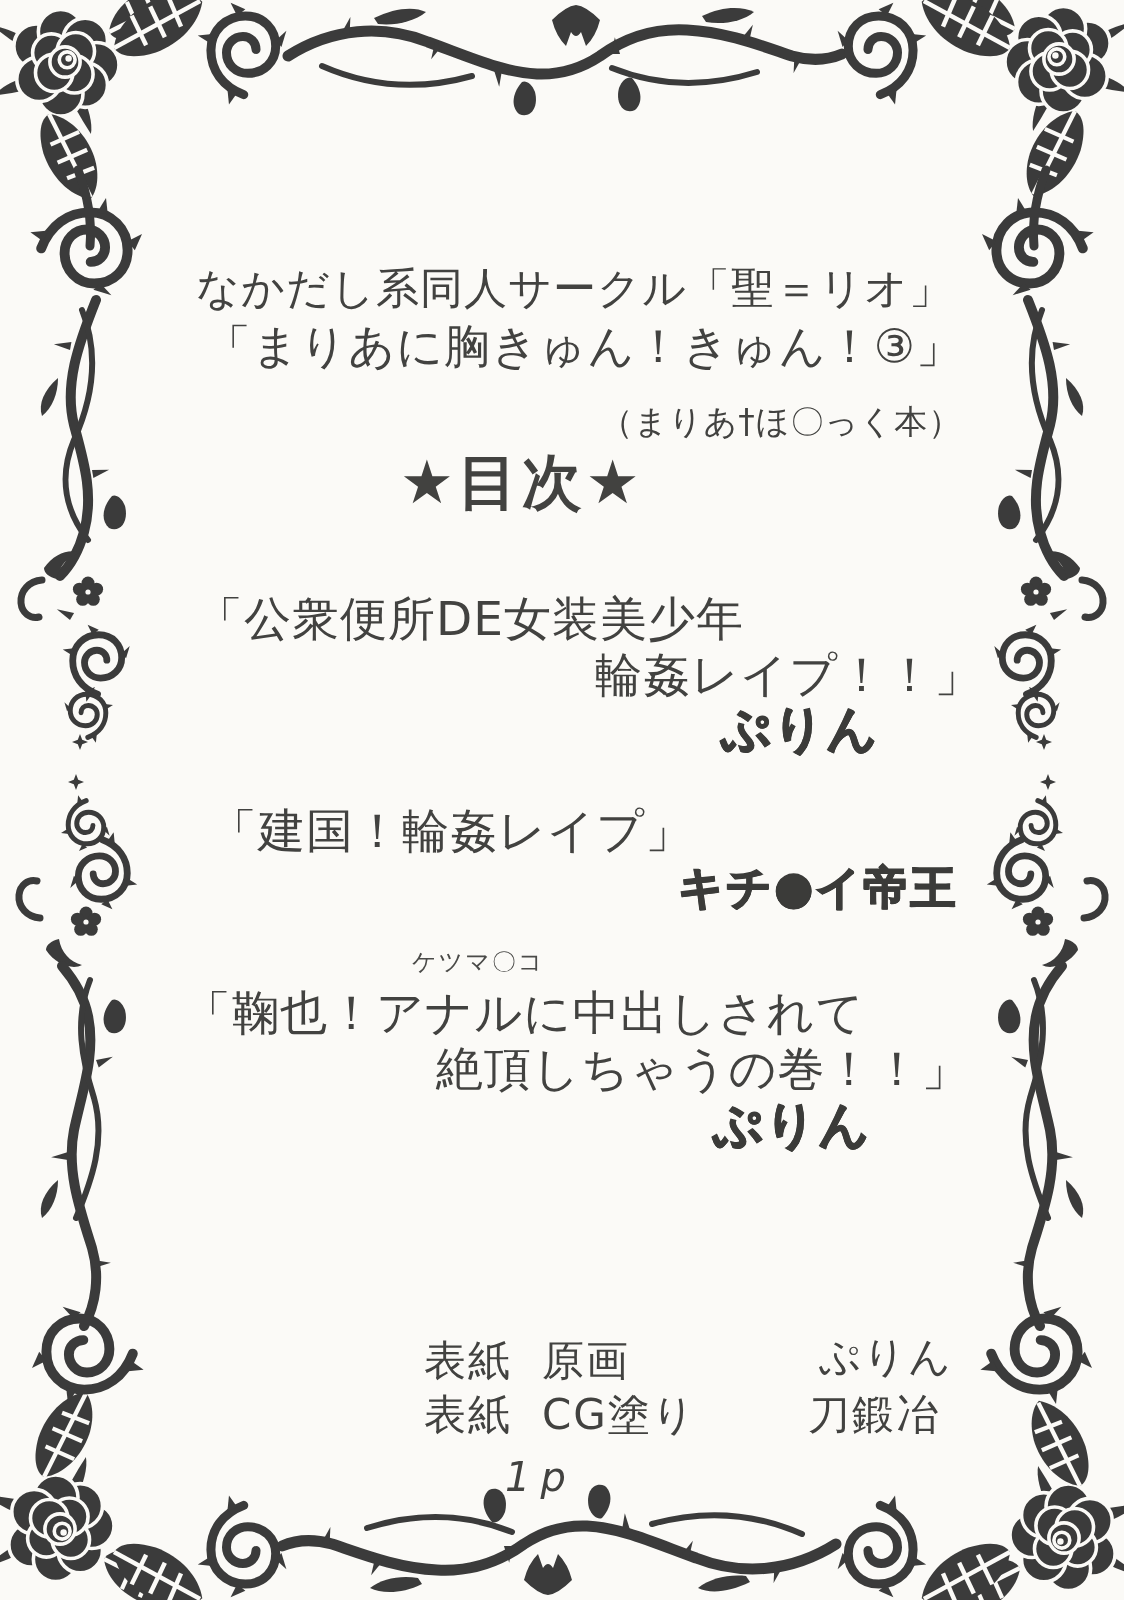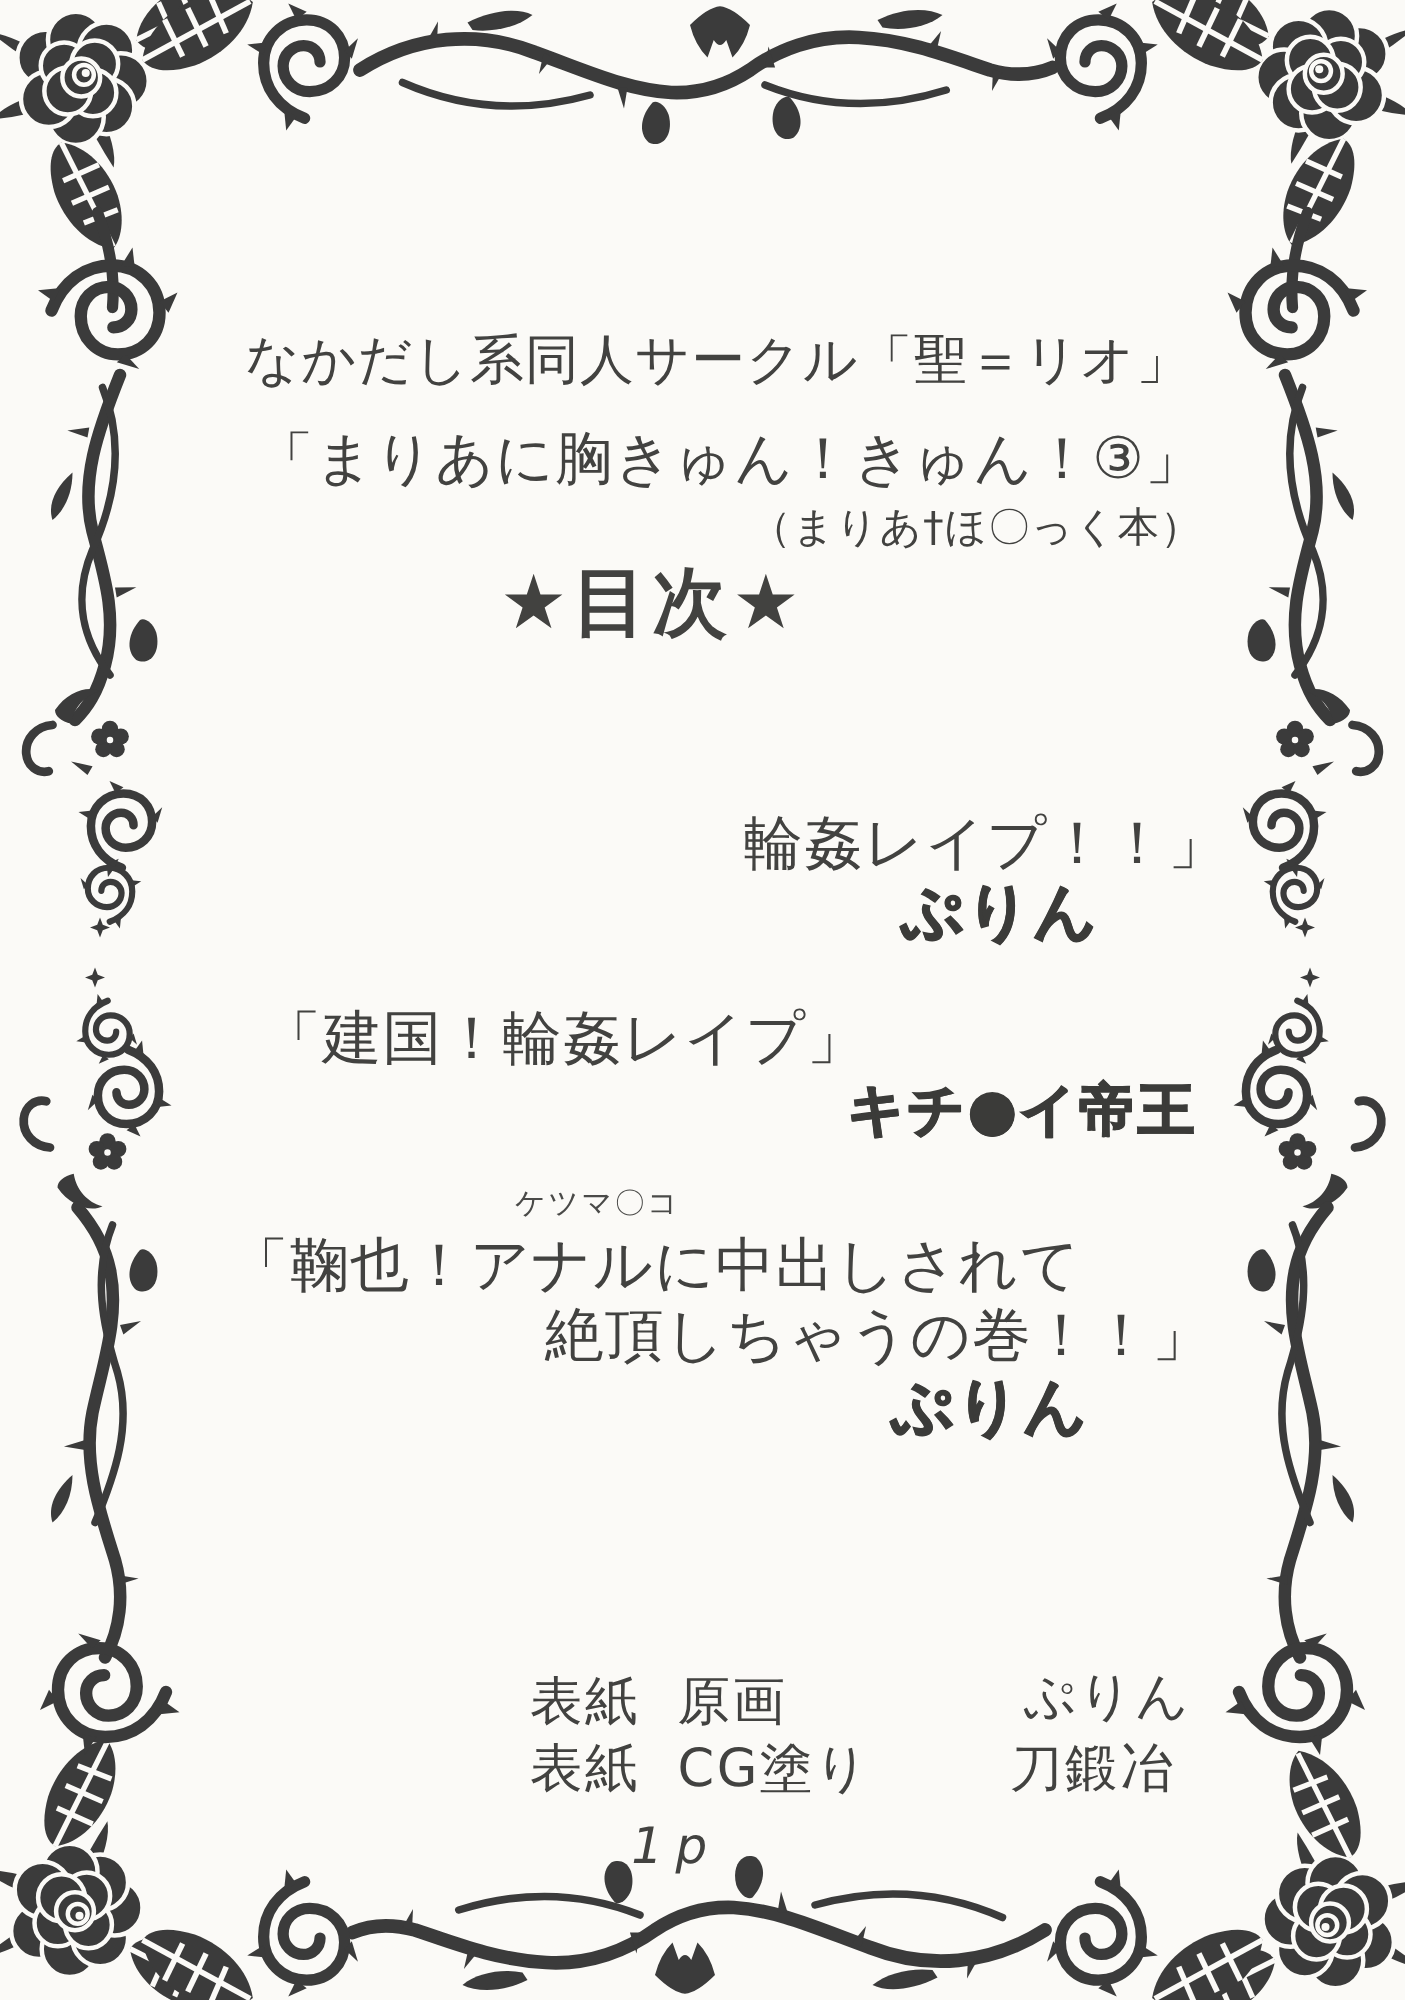--- a/index.html
+++ b/index.html
@@ -189,26 +189,27 @@
     <g transform="rotate(180,562,800)">
       <use href="#hvineG" transform="translate(142,52)"></use>
     </g>
 
     <use href="#vvineG"></use>
     <use href="#vvineG" transform="translate(1124,0) scale(-1,1)"></use>
   </svg>
 
   <div class="t" style="left:196px;top:240px;font-size:43px;margin-top:25px;">なかだし系同人サークル「聖＝リオ」</div>
 
-  <div class="t" style="left:205px;top:342px;font-size:46px;">「まりあに胸きゅん！きゅん！③」</div>
+  <div class="t" style="left:205px;top:322px;font-size:46px;">「まりあに胸きゅん！きゅん！③」</div>
 
   <div class="t" style="left:600px;top:404px;font-size:33px;">（まりあ†ほ〇っく本）</div>
 
   <div class="t heading" style="left:400px;top:450px;font-size:60px;">★目次★</div>
 
+  <div class="t" style="left:196px;top:594px;font-size:47px;">「公衆便所DE女装美少年</div>
   <div class="t" style="left:595px;top:650px;font-size:47px;">輪姦レイプ！！」</div>
   <div class="t pop" style="left:720px;top:702px;font-size:50px;">ぷりん</div>
 
   <div class="t" style="left:210px;top:806px;font-size:47px;">「建国！輪姦レイプ」</div>
   <div class="t pop" style="left:678px;top:864px;font-size:45px;">キチ●イ帝王</div>
 
   <div class="t ruby" style="left:412px;top:950px;font-size:24px;">ケツマ〇コ</div>
   <div class="t" style="left:184px;top:988px;font-size:47px;">「鞠也！アナルに中出しされて</div>
   <div class="t" style="left:436px;top:1044px;font-size:47px;">絶頂しちゃうの巻！！」</div>
   <div class="t pop" style="left:712px;top:1098px;font-size:50px;">ぷりん</div>

